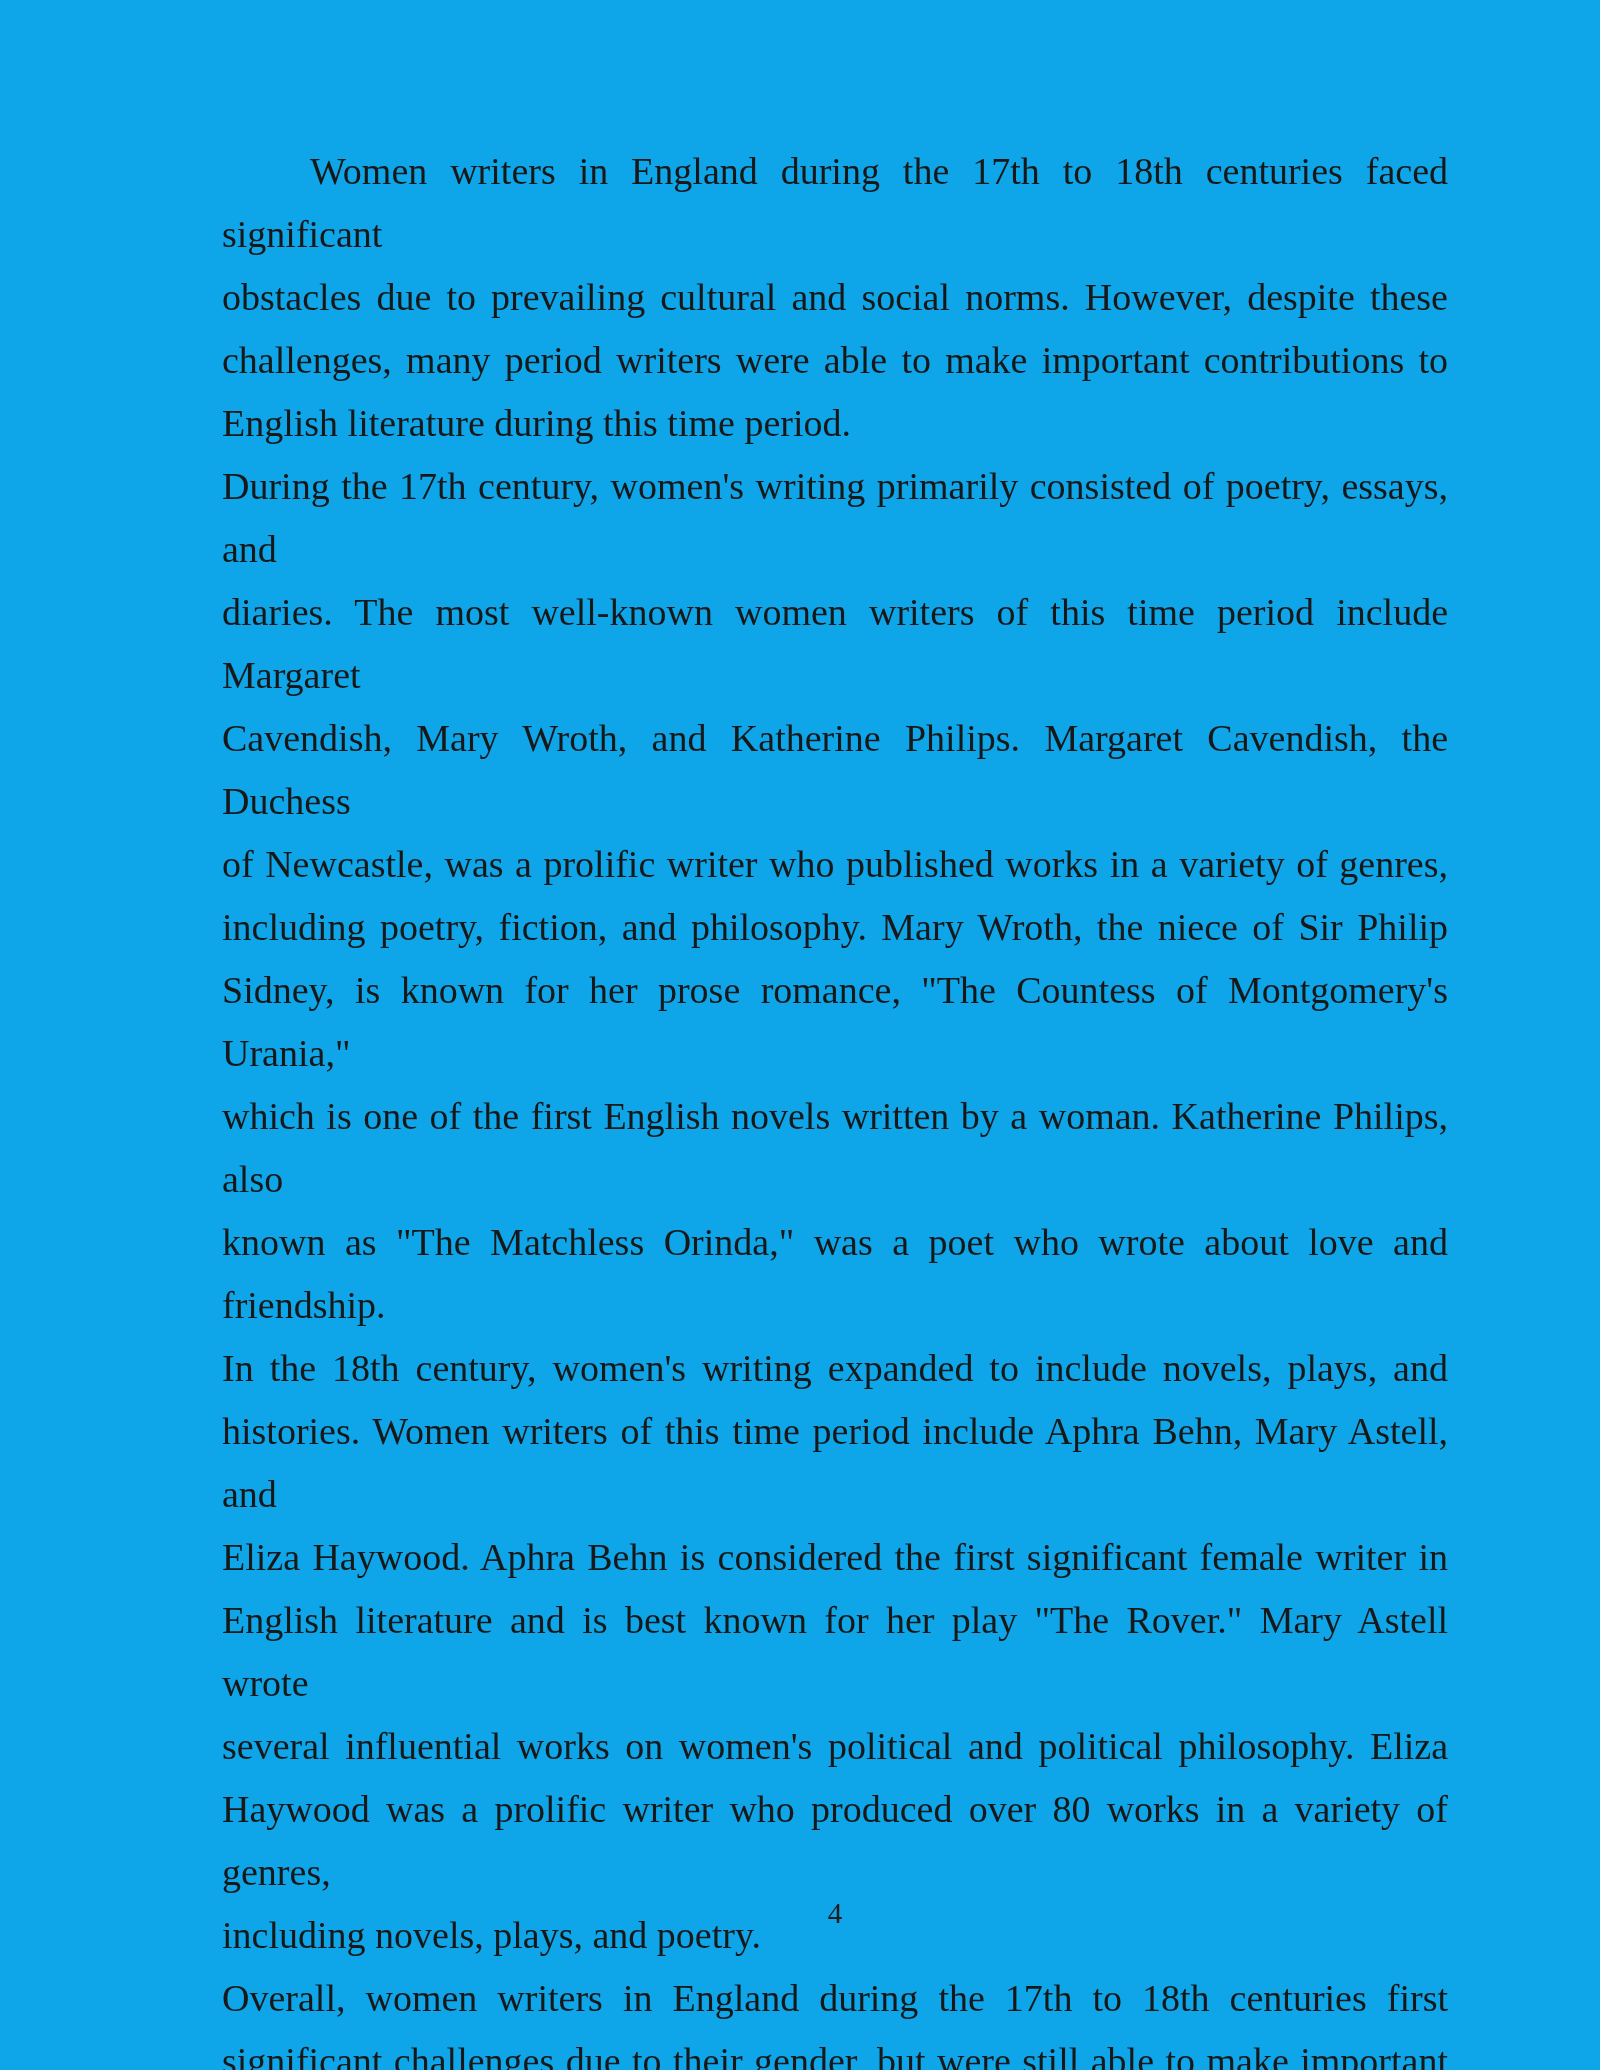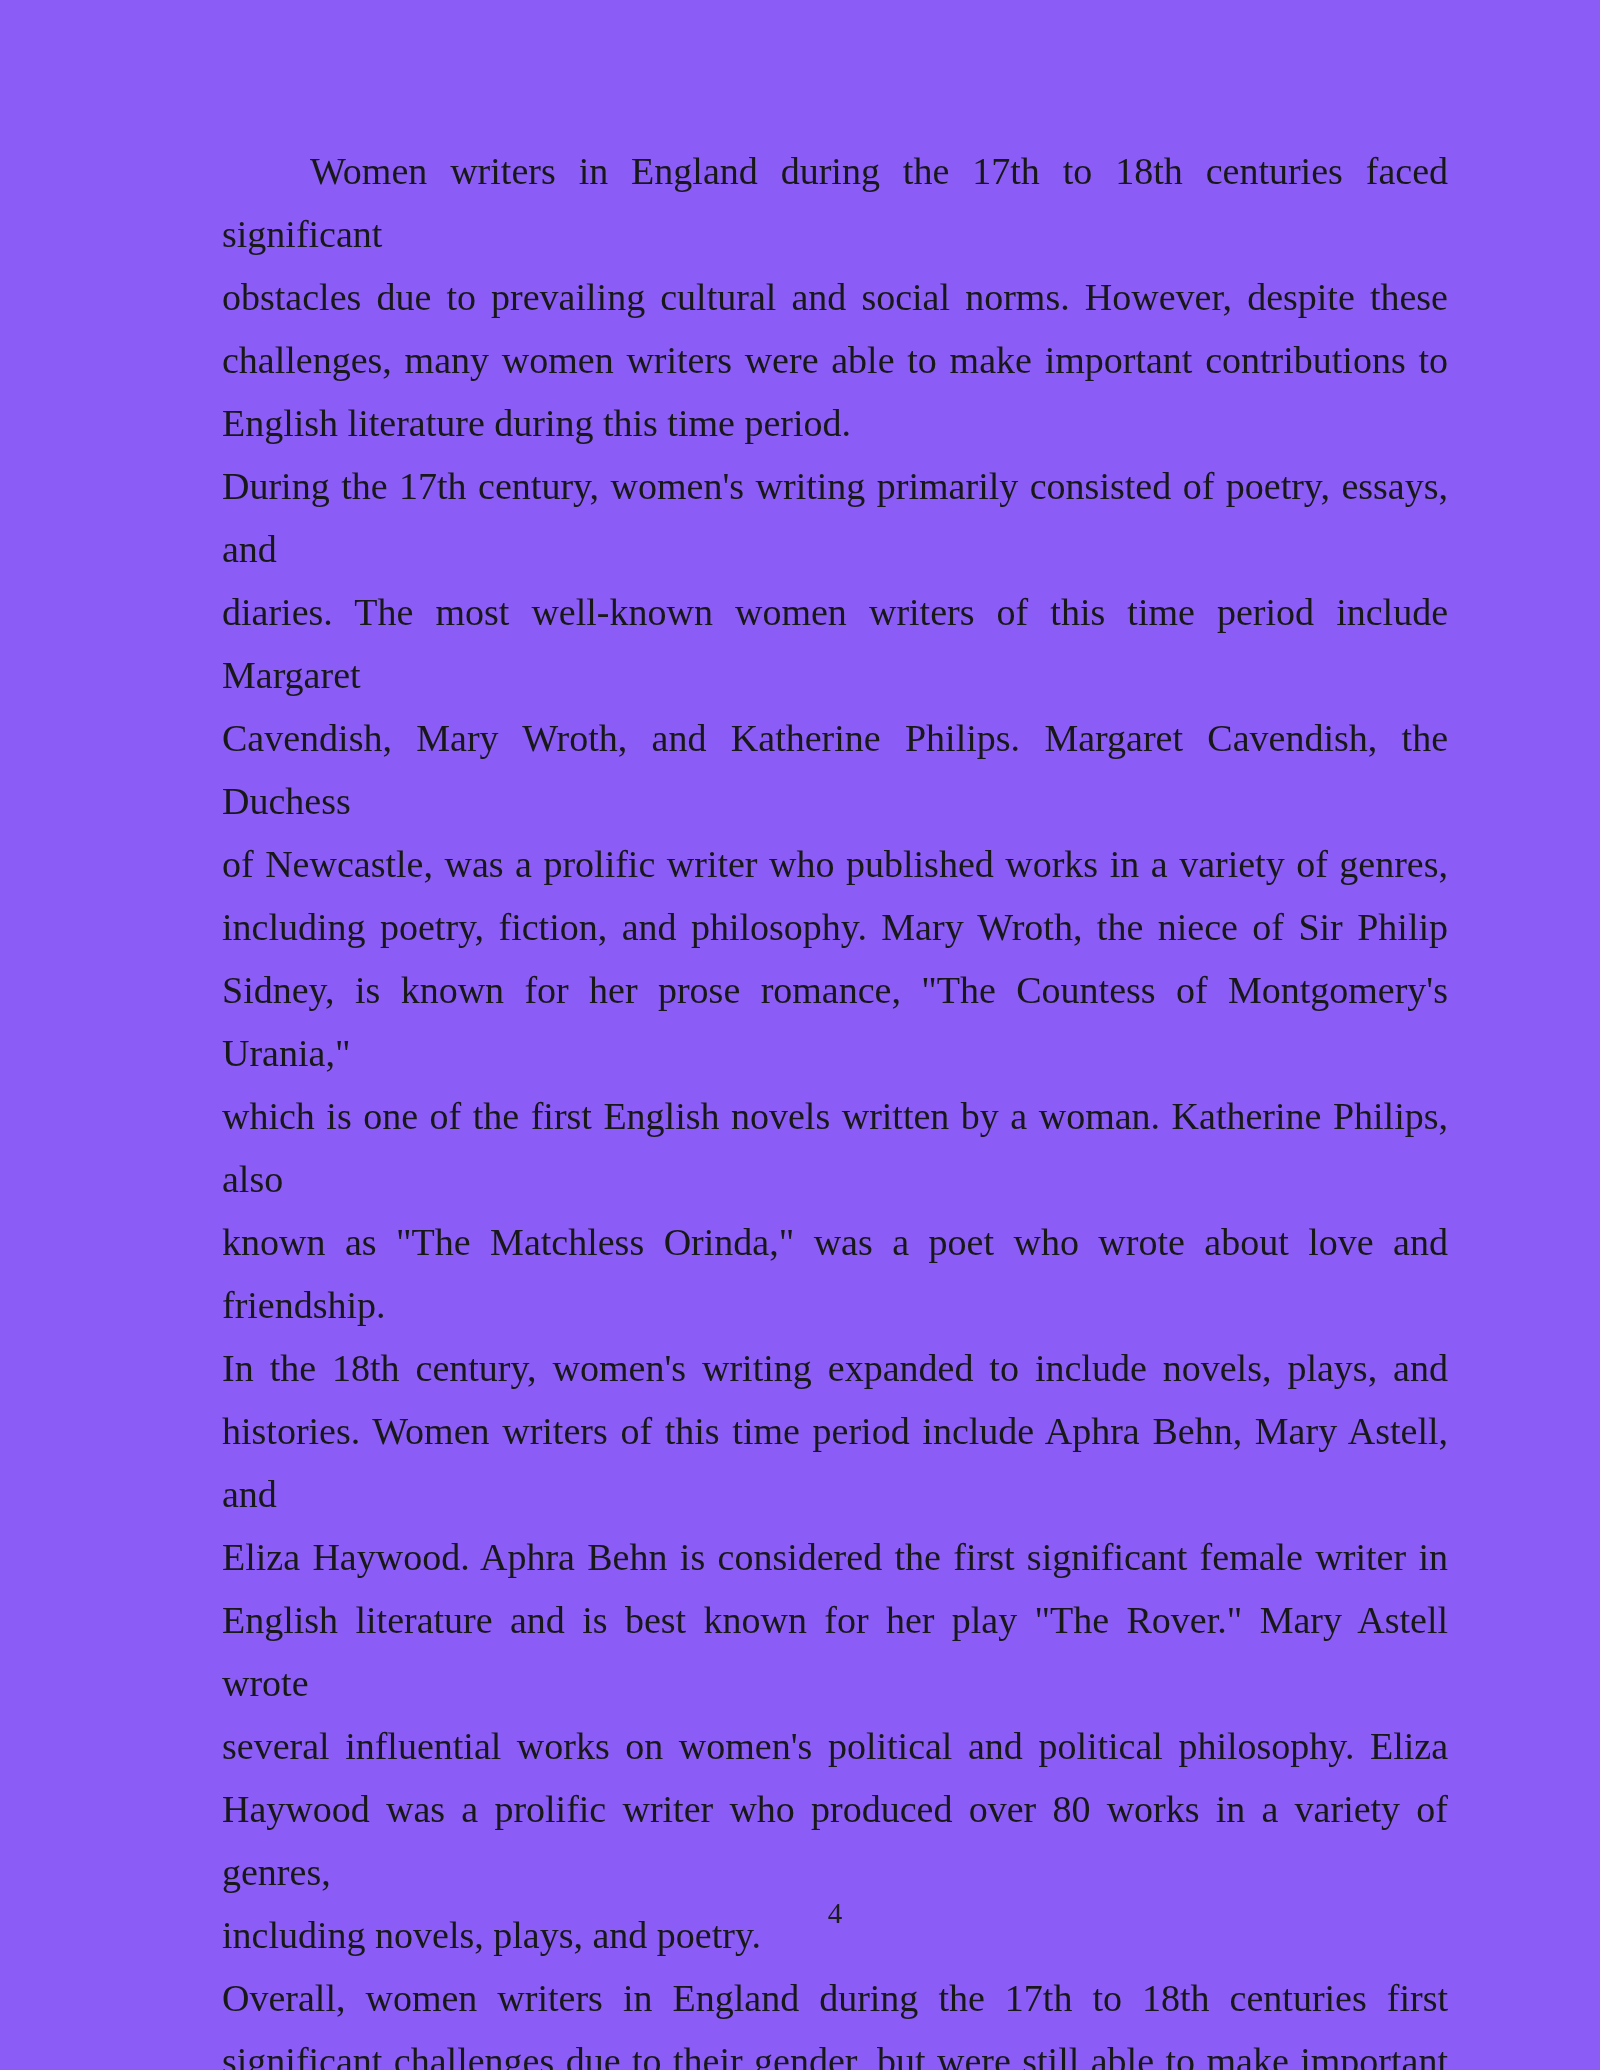--- a/index.html
+++ b/index.html
@@ -5,21 +5,21 @@
   * { margin: 0; padding: 0; box-sizing: border-box; }
   html, body { width: 1600px; height: 2070px; }
   body {
     background: #fdfdfc;
     font-family: "Liberation Serif", "DejaVu Serif", serif;
   }
   .page {
     position: relative;
     width: 1600px;
     height: 2070px;
-    background: #8b5cf6;
+    background: #0ea5e9;
     color: #181818;
     overflow: hidden;
   }
   .textblock {
     position: absolute;
     left: 222px;
     top: 140px;
     width: 1226px;
     font-size: 38px;
     line-height: 63px;
@@ -48,21 +48,21 @@
 </head>
 <body>
 
 <div class="page">
 
   <main class="textblock">
 
     <section>
       <div class="line indent">Women writers in England during the 17th to 18th centuries faced significant</div>
       <div class="line">obstacles due to prevailing cultural and social norms. However, despite these</div>
-      <div class="line">challenges, many women writers were able to make important contributions to</div>
+      <div class="line">challenges, many period writers were able to make important contributions to</div>
       <div class="line last">English literature during this time period.</div>
     </section>
 
     <section>
       <div class="line">During the 17th century, women's writing primarily consisted of poetry, essays, and</div>
       <div class="line">diaries. The most well-known women writers of this time period include Margaret</div>
       <div class="line">Cavendish, Mary Wroth, and Katherine Philips. Margaret Cavendish, the Duchess</div>
       <div class="line">of Newcastle, was a prolific writer who published works in a variety of genres,</div>
       <div class="line">including poetry, fiction, and philosophy. Mary Wroth, the niece of Sir Philip</div>
       <div class="line">Sidney, is known for her prose romance, "The Countess of Montgomery's Urania,"</div>

